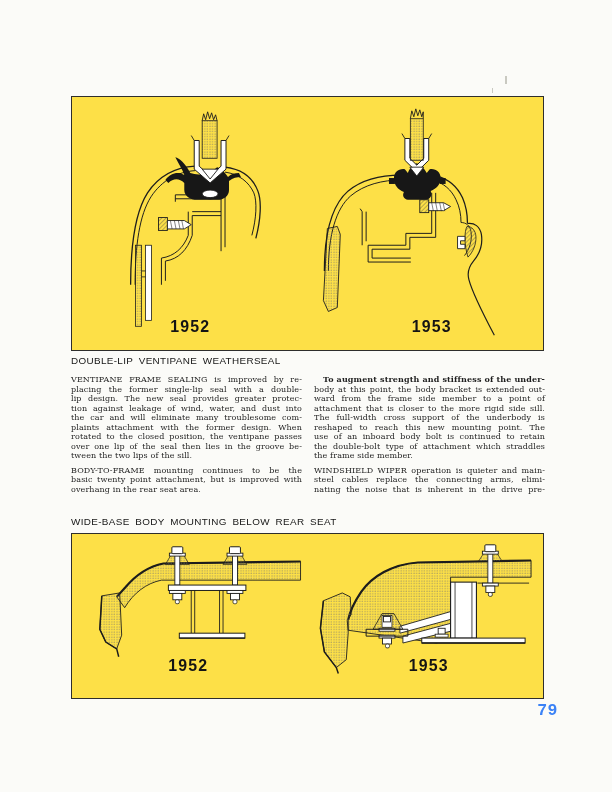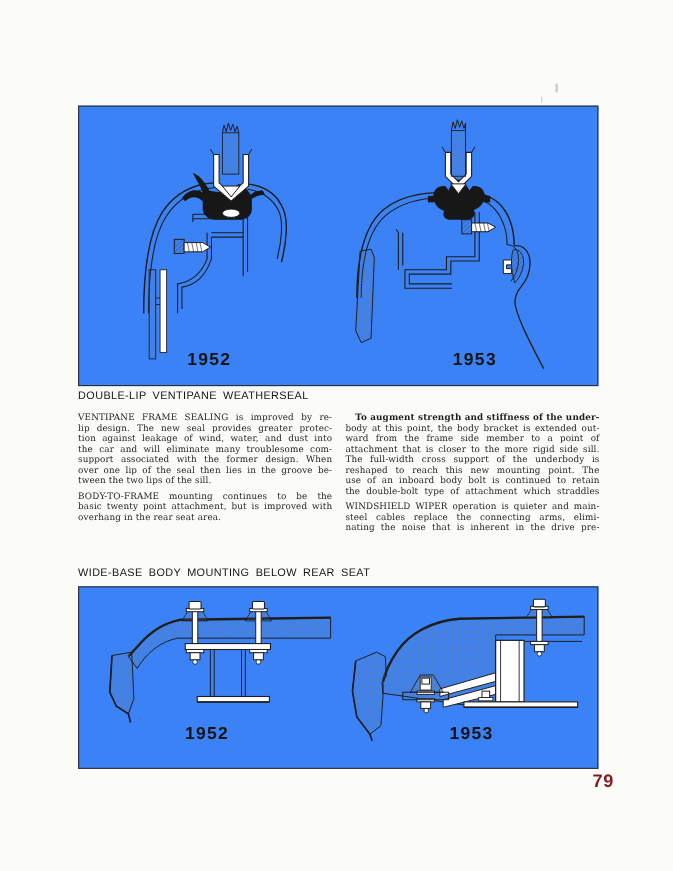--- a/index.html
+++ b/index.html
@@ -1,36 +1,36 @@
 <!DOCTYPE html>
 <html><head>
 <meta charset="utf-8">
 <style>
   html,body{margin:0;padding:0;}
   body{width:612px;height:792px;background:#fbfbf8;position:relative;overflow:hidden;
        font-family:"DejaVu Serif",serif;color:#1e1e1e;}
-  .figbox{position:absolute;left:71px;width:471px;border:1.6px solid #2e2e2c;background:#3b82f6;}
+  .figbox{position:absolute;left:71px;width:471px;border:1.6px solid #2e2e2c;background:#fde047;}
   #fig-top{top:96px;height:253px;}
   #fig-bottom{top:533px;height:164px;}
   .figbox svg{display:block;width:100%;height:100%;}
   .heading{position:absolute;left:71px;font-family:"Liberation Sans",sans-serif;font-weight:400;
            font-size:9.9px;letter-spacing:.35px;word-spacing:2.6px;color:#161616;white-space:nowrap;}
   #cap-top{top:355px;}
   #cap-bottom{top:516px;}
   .col{position:absolute;top:375px;width:231px;font-size:8px;line-height:9.55px;letter-spacing:.12px;}
   #col-left{left:71px;}
   #col-right{left:314px;}
   .para{margin:0;}
   .para + .para{margin-top:4.8px;}
   .ln{display:block;text-align:justify;text-align-last:justify;}
   .ln.end{text-align-last:left;}
   .ln.ind{text-indent:9px;font-weight:bold;}
   .pagenum{position:absolute;left:524px;top:701px;width:34px;text-align:right;
-           font-family:Liberation Sans, sans-serif;font-weight:700;font-size:16.5px;
-           letter-spacing:.5px;color:#7f1d1d;}
+           font-family:Liberation Mono, monospace;font-weight:700;font-size:16.5px;
+           letter-spacing:.5px;color:#3b82f6;}
   .figlabel{font-family:"Liberation Sans",sans-serif;font-weight:700;font-size:16px;
             letter-spacing:1.2px;text-anchor:middle;fill:#141414;}
   .speck{position:absolute;background:#c9c9c1;}
 </style>
 </head>
 <body>
 
 <div class="speck" style="left:505px;top:76px;width:1.5px;height:8px;"></div>
 <div class="speck" style="left:492px;top:88px;width:1px;height:5px;"></div>
 
@@ -131,44 +131,47 @@
       <text class="figlabel" x="362" y="238" stroke="none">1953</text>
     </g>
   </svg>
 </div>
 
 <div class="heading" id="cap-top">DOUBLE-LIP  VENTIPANE  WEATHERSEAL</div>
 
 <div class="col" id="col-left">
   <p class="para">
     <span class="ln">VENTIPANE FRAME SEALING is improved by re-</span>
+    <span class="ln">placing the former single-lip seal with a double-</span>
     <span class="ln">lip design.  The new seal provides greater protec-</span>
     <span class="ln">tion against leakage of wind, water, and dust into</span>
     <span class="ln">the car and will eliminate many troublesome com-</span>
-    <span class="ln">support associated with the former design.  When</span>
+    <span class="ln">plaints attachment with the former design.  When</span>
+    <span class="ln">rotated to the closed position, the ventipane passes</span>
     <span class="ln">over one lip of the seal then lies in the groove be-</span>
     <span class="ln end">tween the two lips of the sill.</span>
   </p>
   <p class="para">
     <span class="ln">BODY-TO-FRAME mounting continues to be the</span>
     <span class="ln">basic twenty point attachment, but is improved with</span>
     <span class="ln end">overhang in the rear seat area.</span>
   </p>
 </div>
 
 <div class="col" id="col-right">
   <p class="para">
     <span class="ln ind">To augment strength and stiffness of the under-</span>
     <span class="ln">body at this point, the body bracket is extended out-</span>
     <span class="ln">ward from the frame side member to a point of</span>
     <span class="ln">attachment that is closer to the more rigid side sill.</span>
     <span class="ln">The full-width cross support of the underbody is</span>
     <span class="ln">reshaped to reach this new mounting point.  The</span>
     <span class="ln">use of an inboard body bolt is continued to retain</span>
     <span class="ln">the double-bolt type of attachment which straddles</span>
+    <span class="ln end">the frame side member.</span>
   </p>
   <p class="para">
     <span class="ln">WINDSHIELD WIPER operation is quieter and main-</span>
     <span class="ln">steel cables replace the connecting arms, elimi-</span>
     <span class="ln">nating the noise that is inherent in the drive pre-</span>
   </p>
 </div>
 
 <div class="heading" id="cap-bottom">WIDE-BASE  BODY  MOUNTING  BELOW  REAR  SEAT</div>
 

